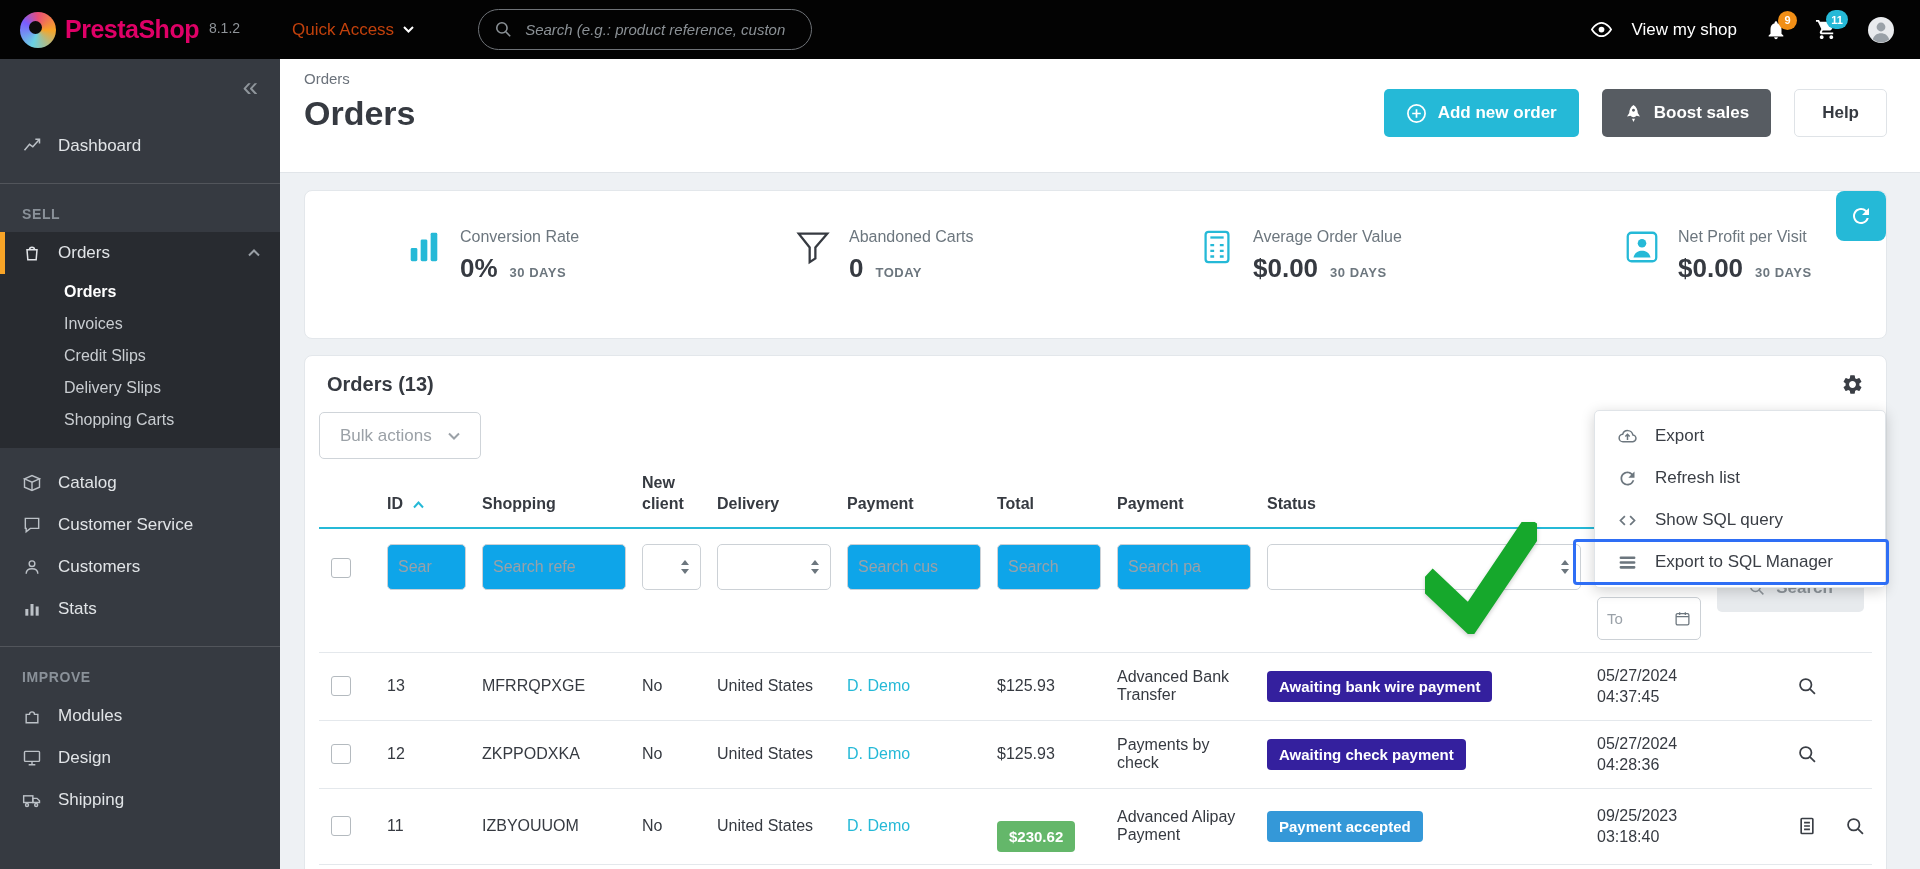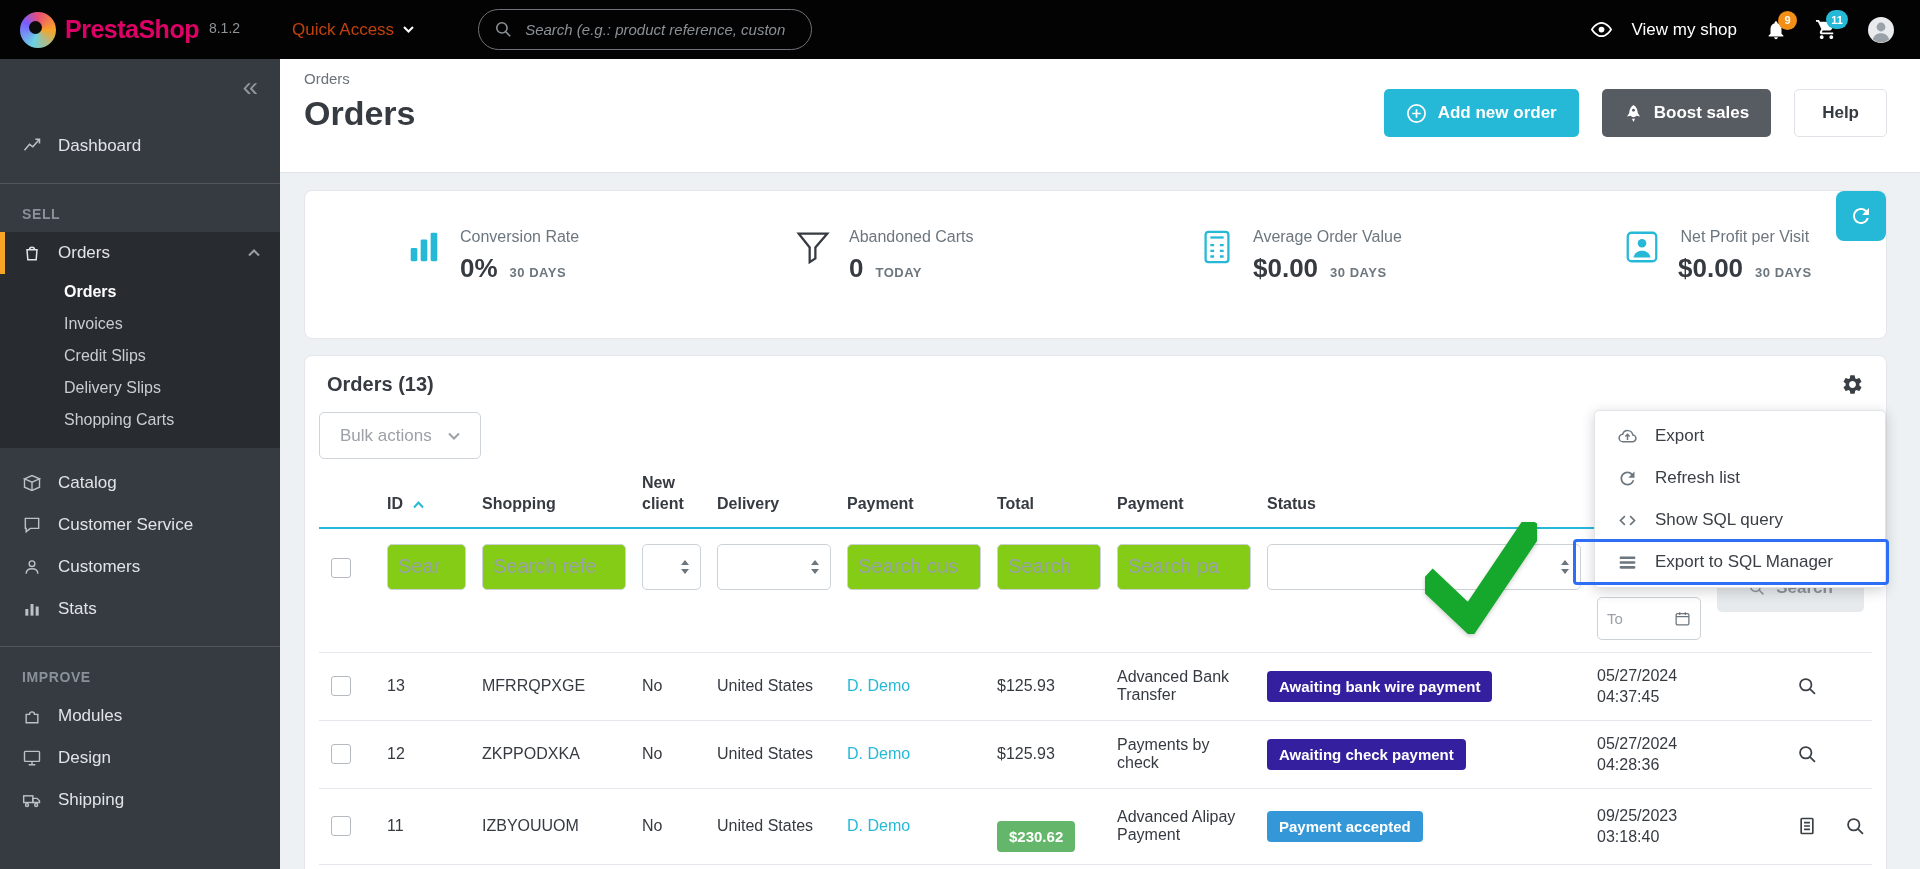--- a/index.html
+++ b/index.html
@@ -71,21 +71,21 @@
   .header-buttons{margin-left:auto;display:flex;align-items:flex-start;gap:23px;}
   .btn{height:48px;border-radius:5px;font-size:17px;font-weight:600;font-family:inherit;
       display:inline-flex;align-items:center;gap:11px;cursor:pointer;border:none;padding:0 22px;}
   .btn-primary{background:var(--accent);color:#fff;}
   .btn-dark{background:#575c62;color:#fff;}
   .btn-help{background:#fff;color:var(--text-dark);border:1px solid #dfe3e7;padding:0 27px;}
 
   .page-body{padding:17px 33px 0 24px;}
 
   
-  .kpi-card{position:relative;background:#fff;border:1px solid #e3e7eb;border-radius:8px;height:149px;text-align:center;}
+  .kpi-card{position:relative;background:#fff;border:1px solid #e3e7eb;border-radius:8px;height:149px;}
   .kpi{position:absolute;top:37px;display:flex;gap:17px;}
   .kpi-label{font-size:16px;color:var(--text-muted);}
   .kpi-value-row{display:flex;align-items:baseline;gap:12px;margin-top:7px;}
   .kpi-value{font-size:26px;font-weight:700;color:var(--text-dark);}
   .kpi-period{font-size:13px;font-weight:600;color:var(--text-muted);letter-spacing:.5px;}
   .kpi-refresh{position:absolute;top:0;right:0;width:50px;height:50px;background:var(--accent);
       border-radius:8px;display:flex;align-items:center;justify-content:center;cursor:pointer;border:none;}
 
   
   .orders-card{position:relative;background:#fff;border:1px solid #e3e7eb;border-radius:8px;margin-top:16px;min-height:620px;}
@@ -100,21 +100,21 @@
   .orders-table thead th{font-size:16px;font-weight:700;color:var(--text-dark);text-align:left;
       vertical-align:bottom;padding:10px 8px 12px;border-bottom:2px solid var(--accent);line-height:1.3;}
   .th-id{white-space:nowrap;}
   .orders-table td{padding:12px 8px;font-size:16px;color:var(--text-dark);
       border-bottom:1px solid #e4e8ec;vertical-align:middle;}
   tr.filter-row td{padding:15px 8px 12px;vertical-align:top;}
   .checkbox{width:20px;height:20px;border:1px solid #b4babf;border-radius:3px;background:#fff;cursor:pointer;}
   tr.filter-row .checkbox{margin-top:14px;margin-left:4px;}
   tr.order-row .checkbox{margin-left:4px;}
   .f-input{height:46px;width:100%;border:1px solid #ccd1d6;border-radius:5px;padding:0 10px;
-      font-size:20px;font-family:inherit;color:var(--text-dark);background:#84cc16;}
+      font-size:16px;font-family:inherit;color:var(--text-dark);background:#0ea5e9;}
   .f-input::placeholder{color:#9aa1a8;}
   .f-select{height:46px;border:1px solid #ccd1d6;border-radius:5px;background:#fff;display:flex;
       align-items:center;justify-content:flex-end;padding:0 9px;cursor:pointer;}
   .date-input{display:flex;align-items:center;height:43px;border:1px solid #ccd1d6;border-radius:5px;
       padding:0 9px;background:#fff;cursor:text;}
   .date-input + .date-input{margin-top:10px;}
   .date-ph{color:#9aa1a8;font-size:15px;overflow:hidden;white-space:nowrap;}
   .date-input svg{margin-left:auto;flex:0 0 auto;}
   .filter-search-btn{margin-top:21px;height:47px;width:100%;background:#e7eaed;border:none;border-radius:5px;
       color:#8d949a;font-size:17px;font-weight:600;font-family:inherit;display:inline-flex;

